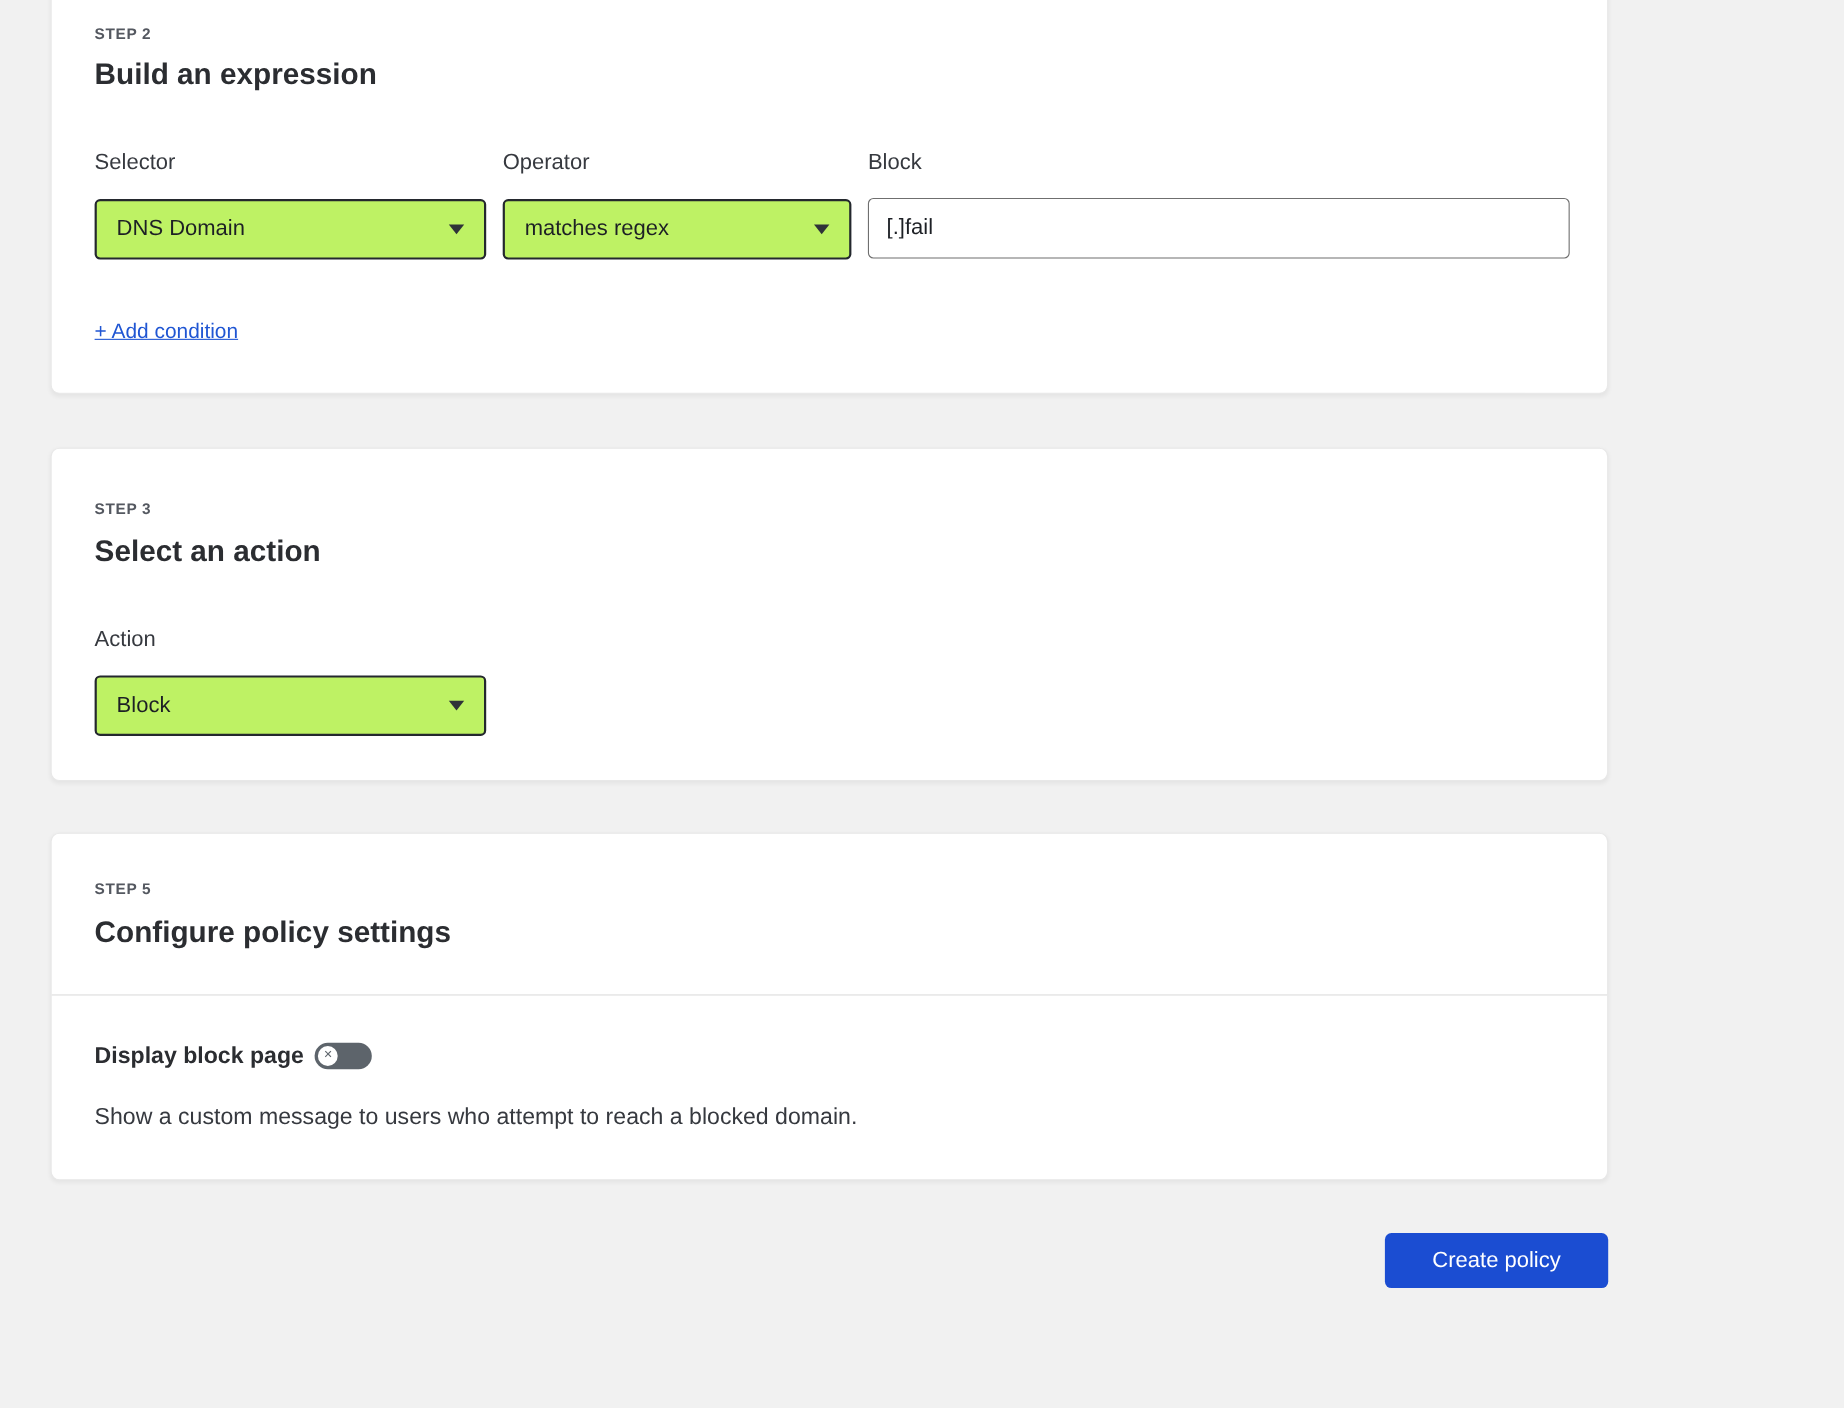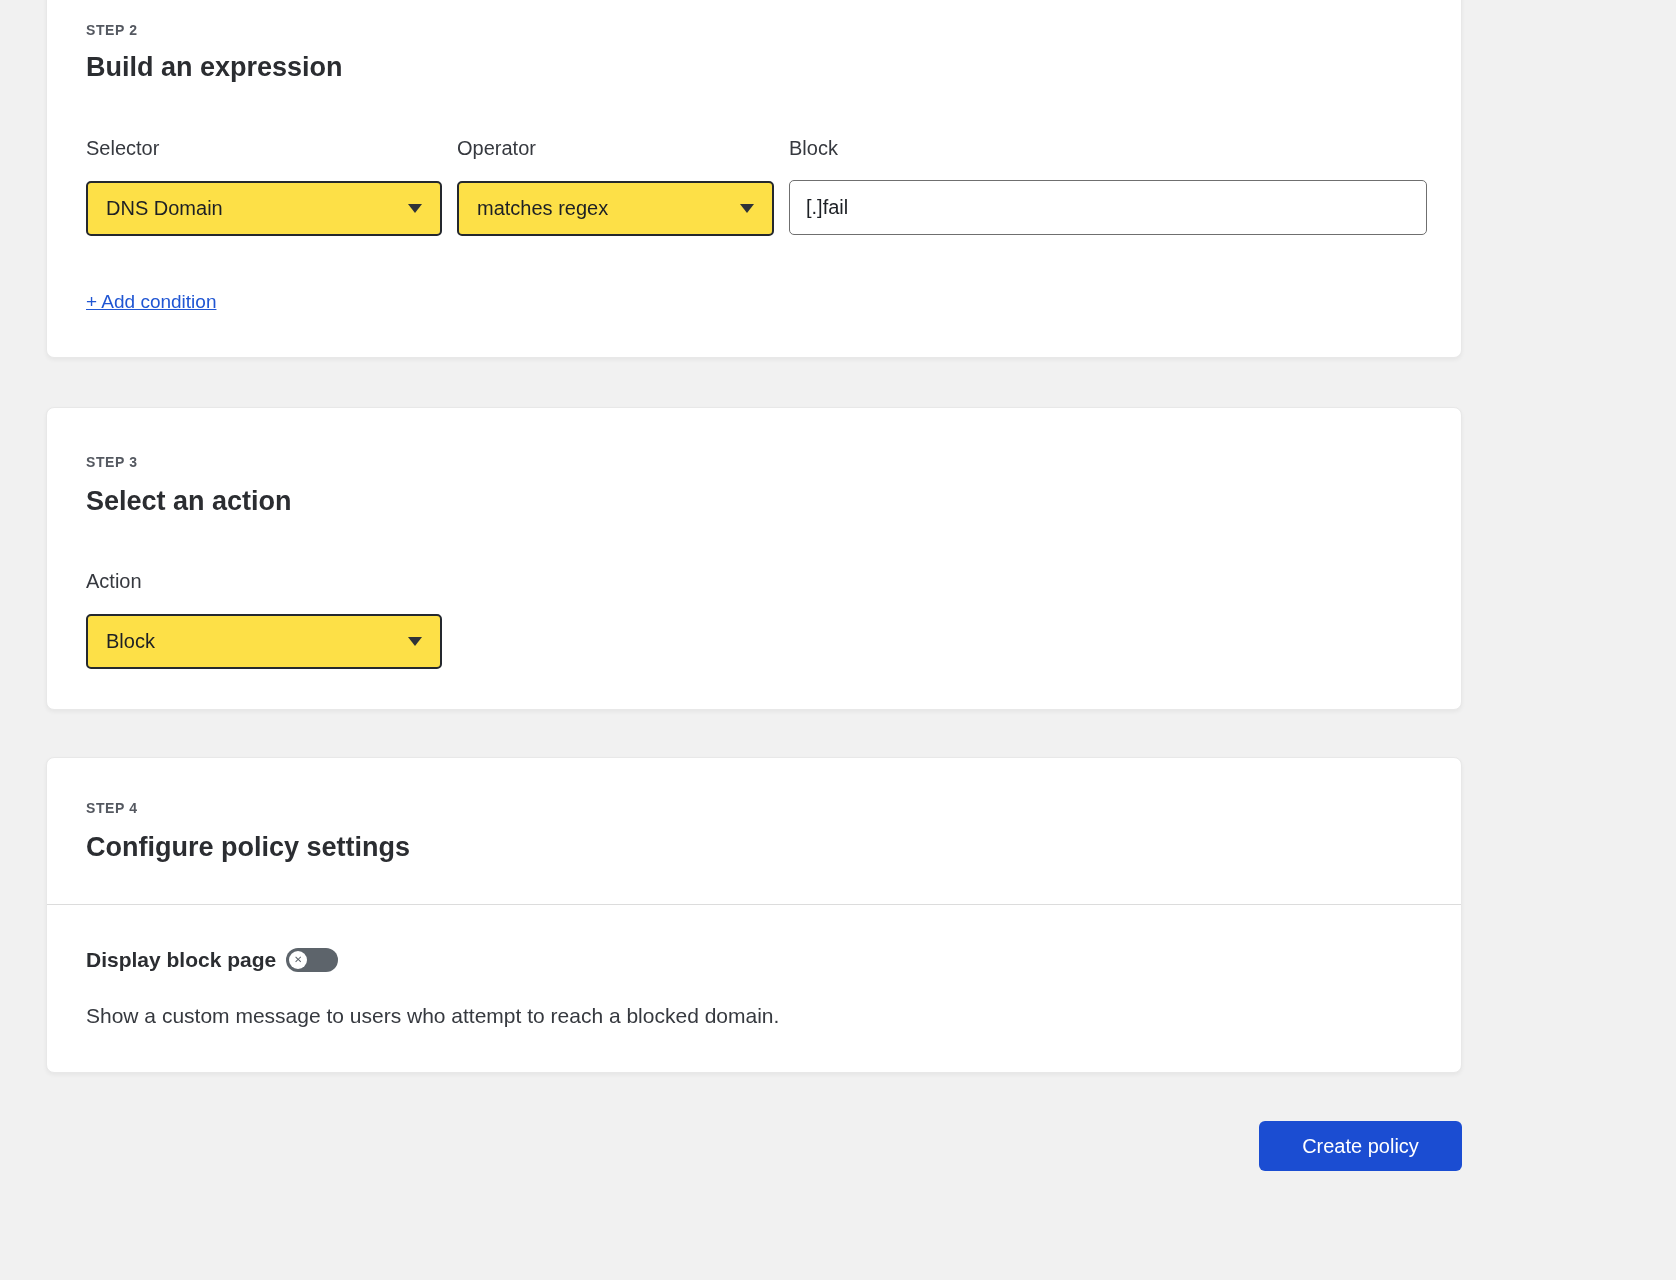--- a/index.html
+++ b/index.html
@@ -39,21 +39,21 @@
   }
   .card-title{
     position:absolute;left:39px;
     font-size:27px;font-weight:700;color:var(--heading);
   }
   .field-label{
     position:absolute;
     font-size:20px;color:#36393f;
   }
   .select{
-    position:absolute;height:55px;background:#fde047;
+    position:absolute;height:55px;background:#bef264;
     border:2px solid var(--control-border);border-radius:5px;
     display:flex;align-items:center;justify-content:space-between;
     padding:0 18px;font-size:20px;color:#1d2025;cursor:pointer;
   }
   .chevron{
     width:0;height:0;flex:0 0 auto;margin-left:12px;
     border-left:7px solid transparent;border-right:7px solid transparent;
     border-top:9px solid #2f3338;
   }
   .text-input{
@@ -148,21 +148,21 @@
 
     <div class="field-label label-action">Action</div>
 
     <div class="select select-action">
       <span>Block</span>
       <span class="chevron"></span>
     </div>
   </section>
 
   <section class="card card-step4">
-    <div class="step-label">STEP 4</div>
+    <div class="step-label">STEP 5</div>
     <h2 class="card-title">Configure policy settings</h2>
 
     <div class="divider"></div>
 
     <div class="toggle-row">
       <span class="toggle-label">Display block page</span>
       <div class="toggle" data-state="off">
         <span class="toggle-knob">✕</span>
       </div>
     </div>

